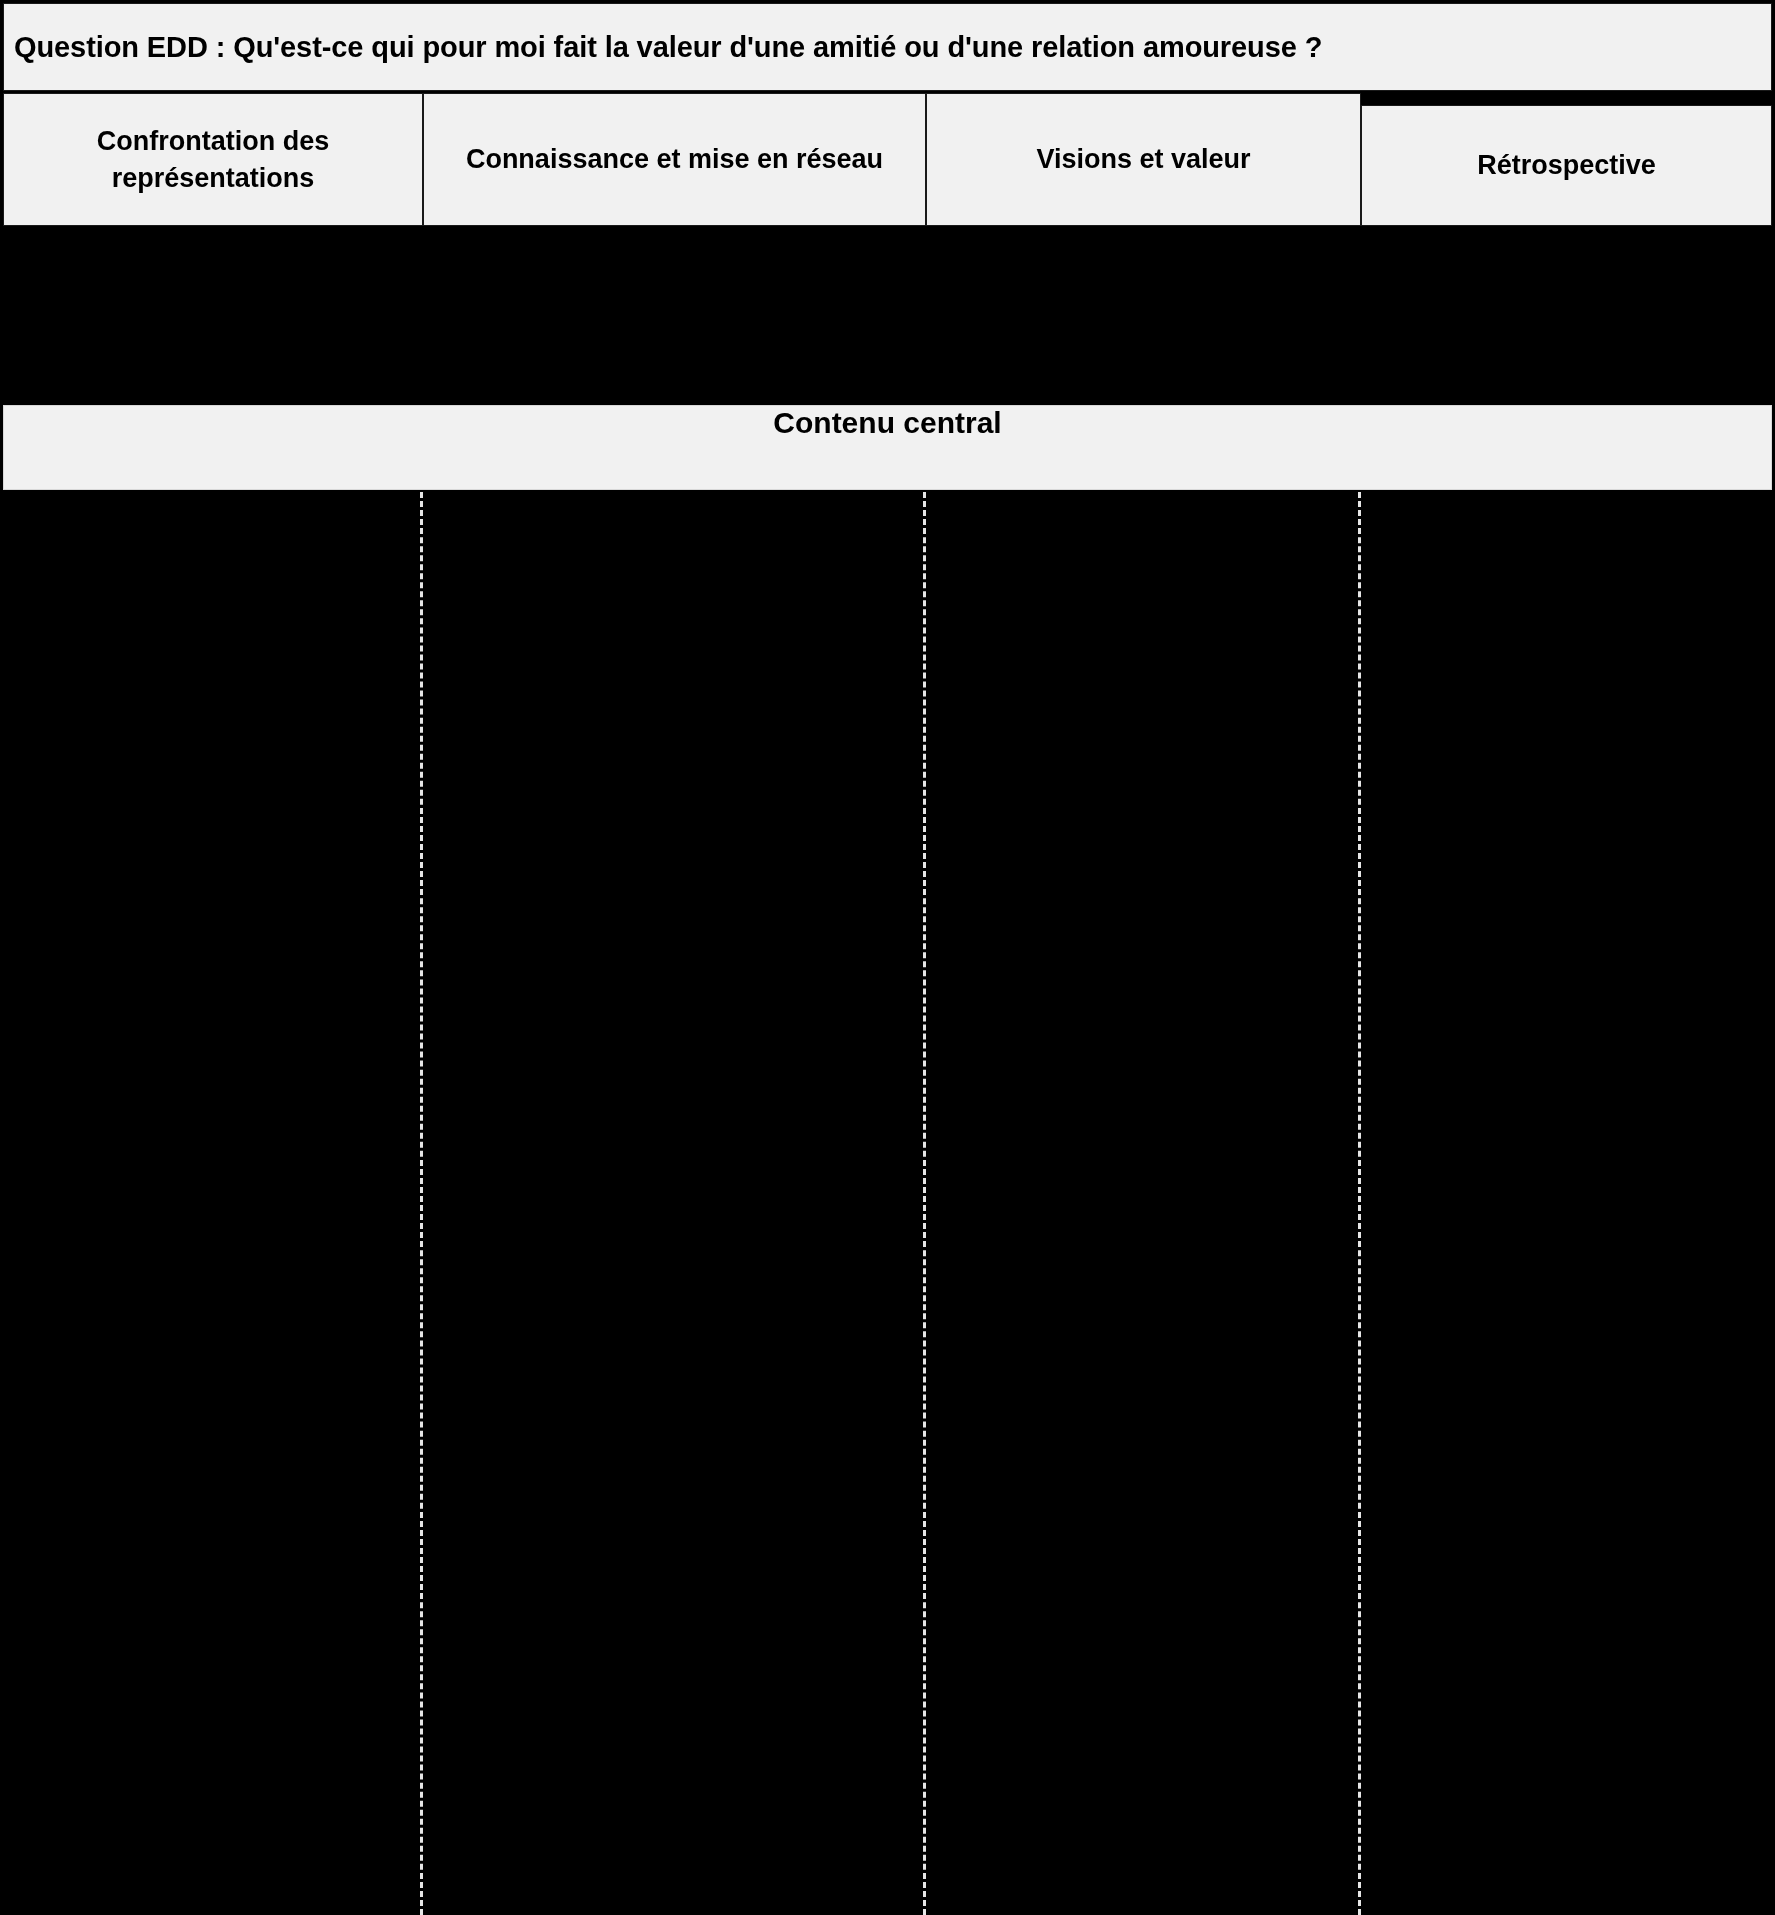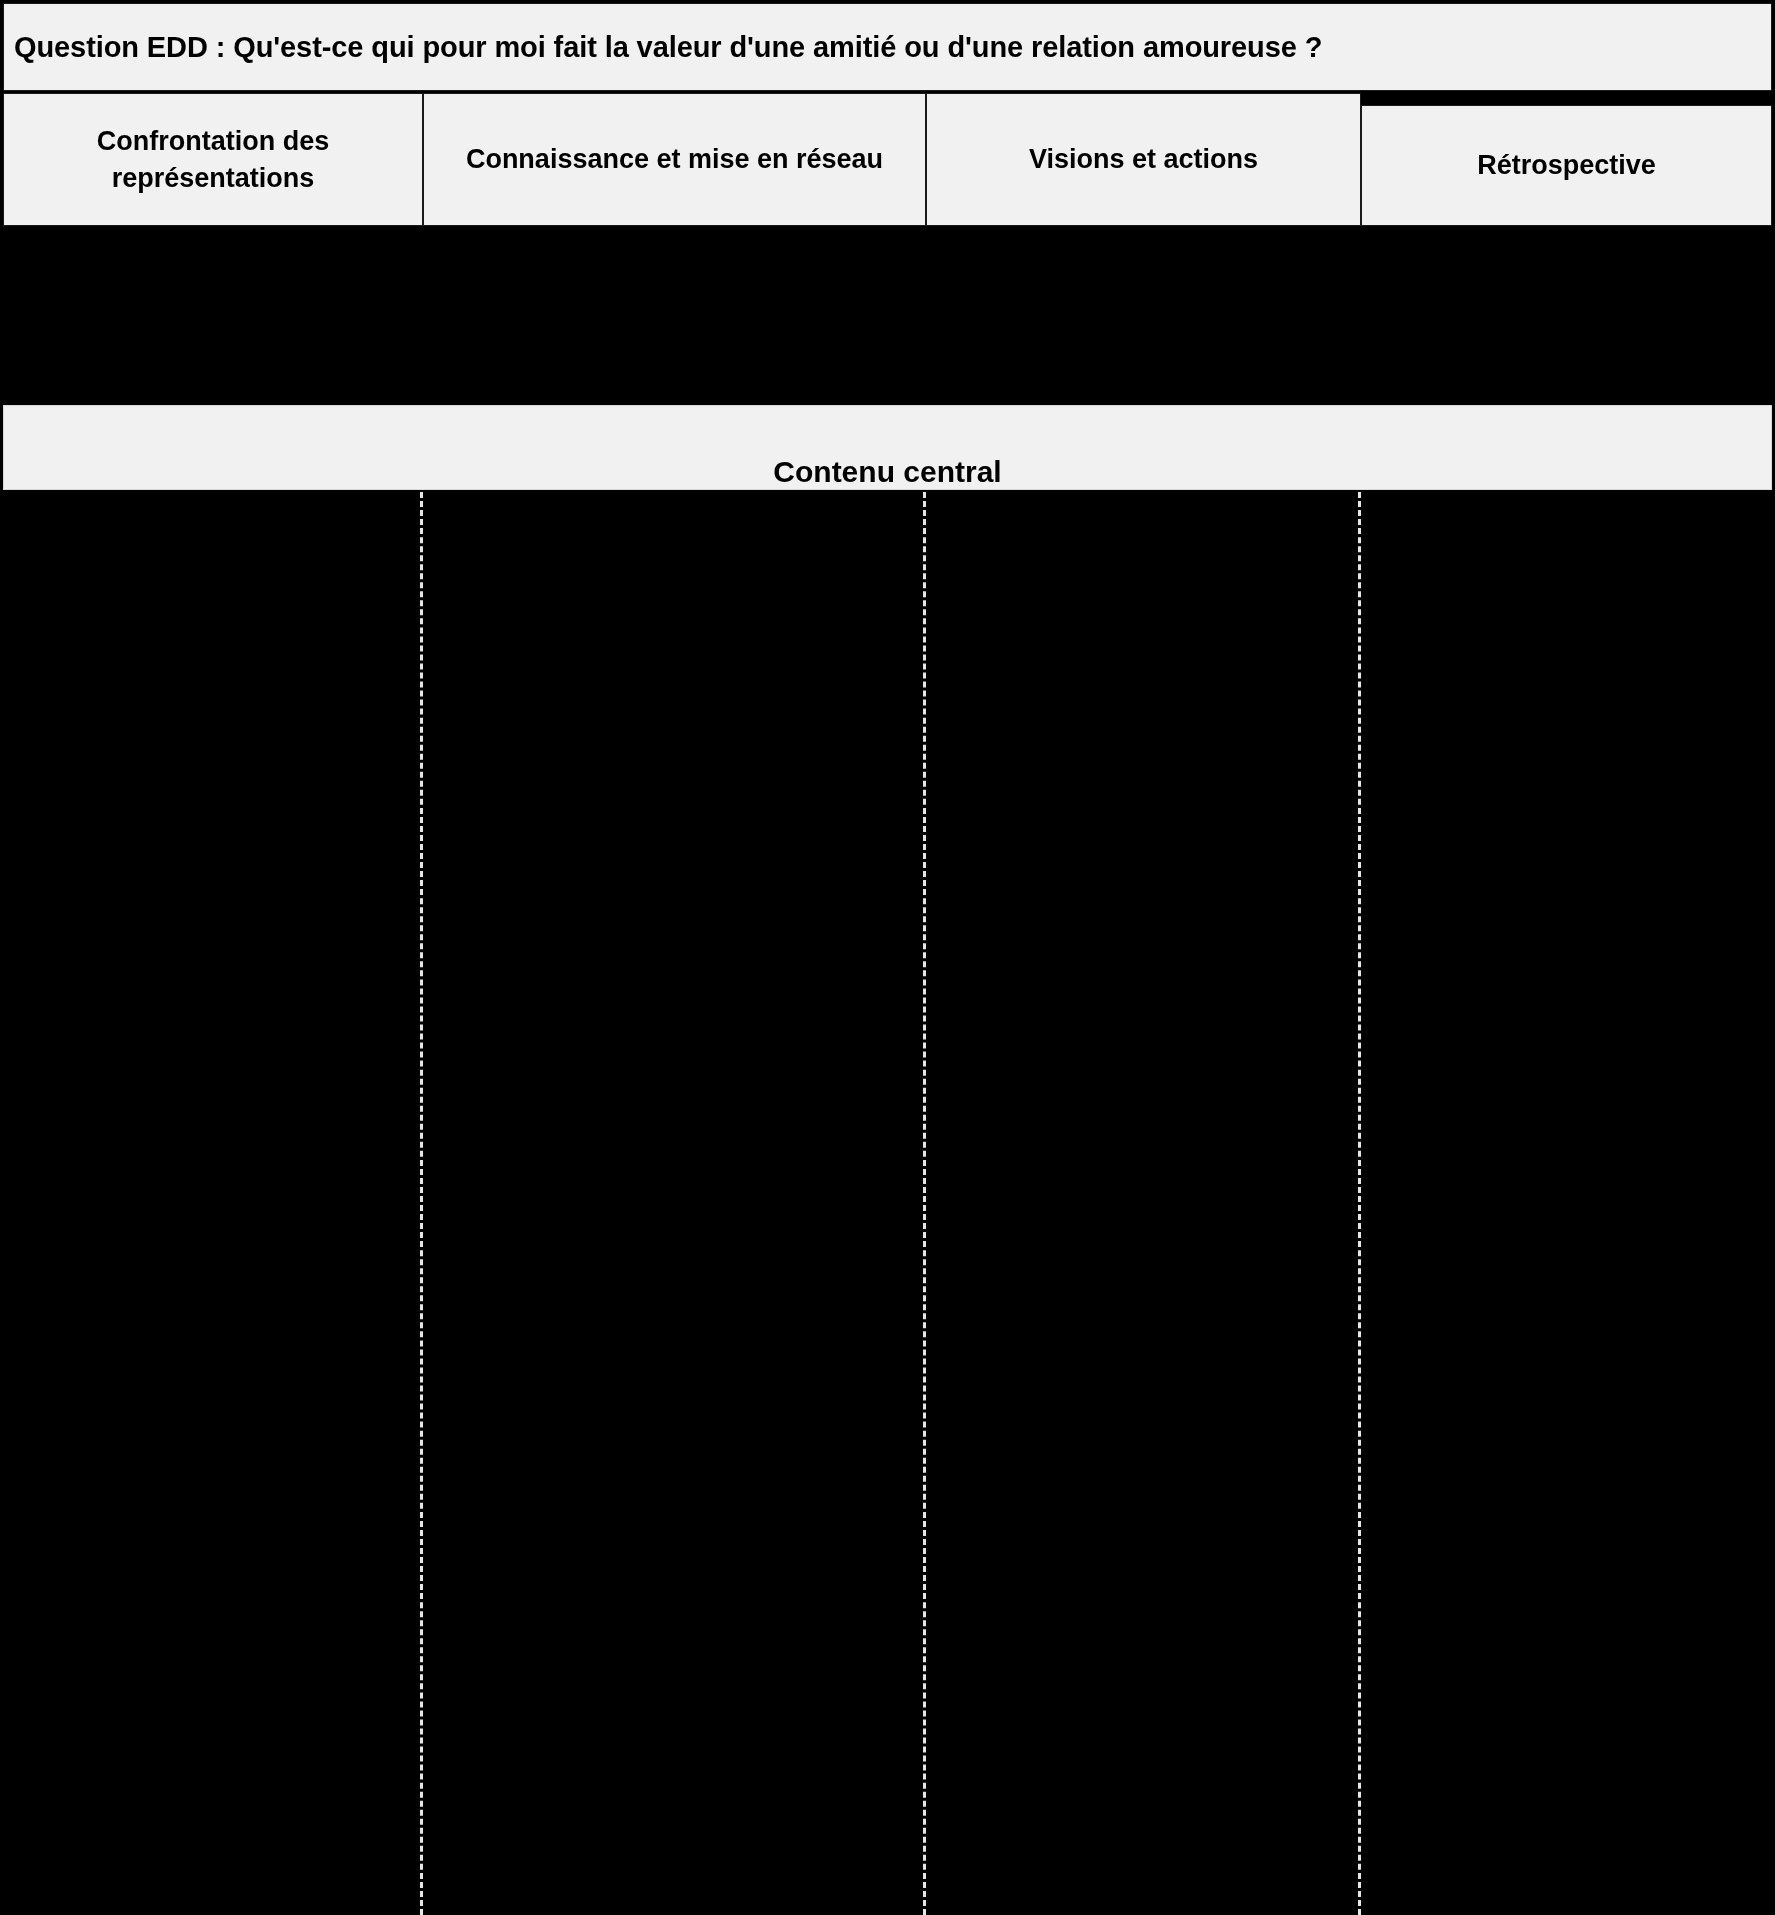--- a/index.html
+++ b/index.html
@@ -102,21 +102,21 @@
   .central-band {
     position: absolute;
     left: 3px;
     top: 405px;
     width: 1769px;
     height: 85px;
     box-sizing: border-box;
     background: #f1f1f1;
     border: 1px solid #d8d8d8;
     display: flex;
-    align-items: flex-end;
+    align-items: flex-start;
     justify-content: center;
   }
   .central-band-label {
     font-size: 30px;
     font-weight: bold;
     color: #000000;
   }
 
   
   .body-area {
@@ -151,21 +151,21 @@
     </div>
 
     <div class="phase-row">
       <div class="phase-cell c1">
         <span class="phase-cell-label">Confrontation des représentations</span>
       </div>
       <div class="phase-cell c2">
         <span class="phase-cell-label">Connaissance et mise en réseau</span>
       </div>
       <div class="phase-cell c3">
-        <span class="phase-cell-label">Visions et actions</span>
+        <span class="phase-cell-label">Visions et valeur</span>
       </div>
       <div class="phase-cell c4">
         <span class="phase-cell-label">Rétrospective</span>
       </div>
     </div>
 
   </div>
 
   <div class="black-gap"></div>
 

